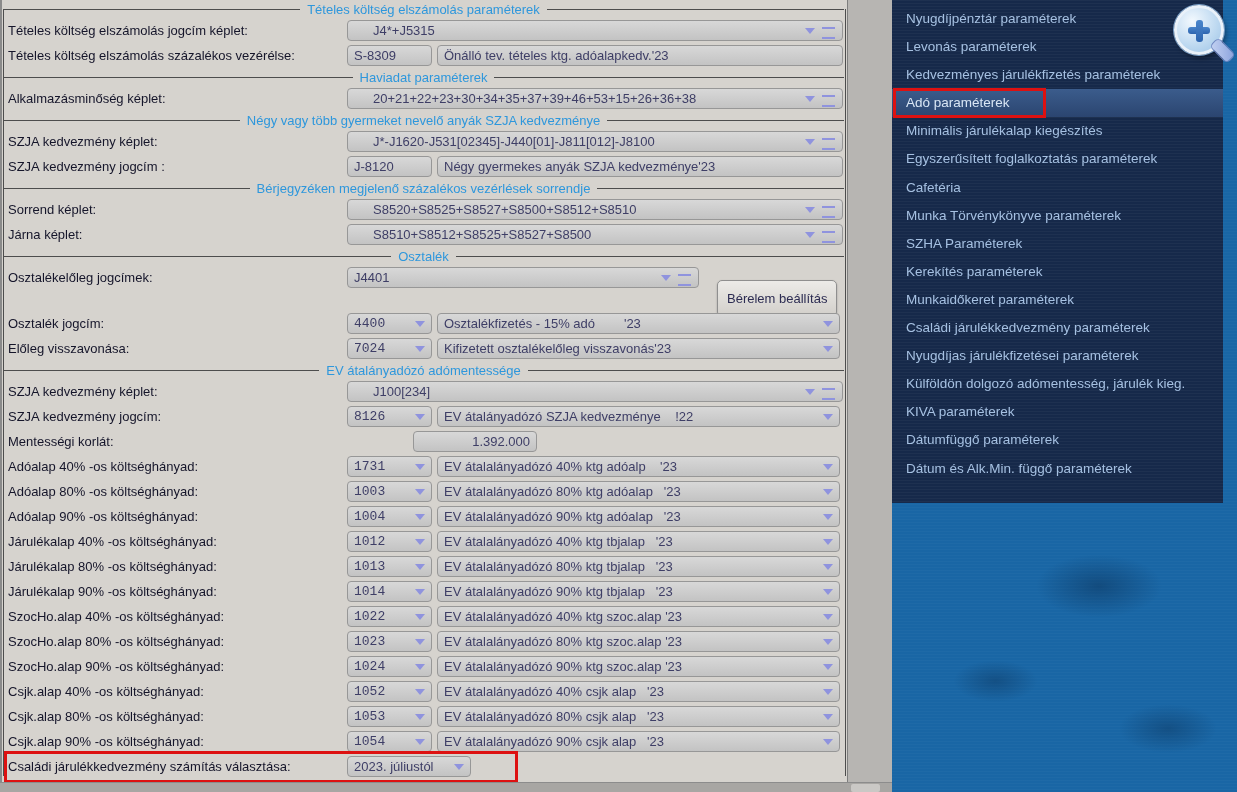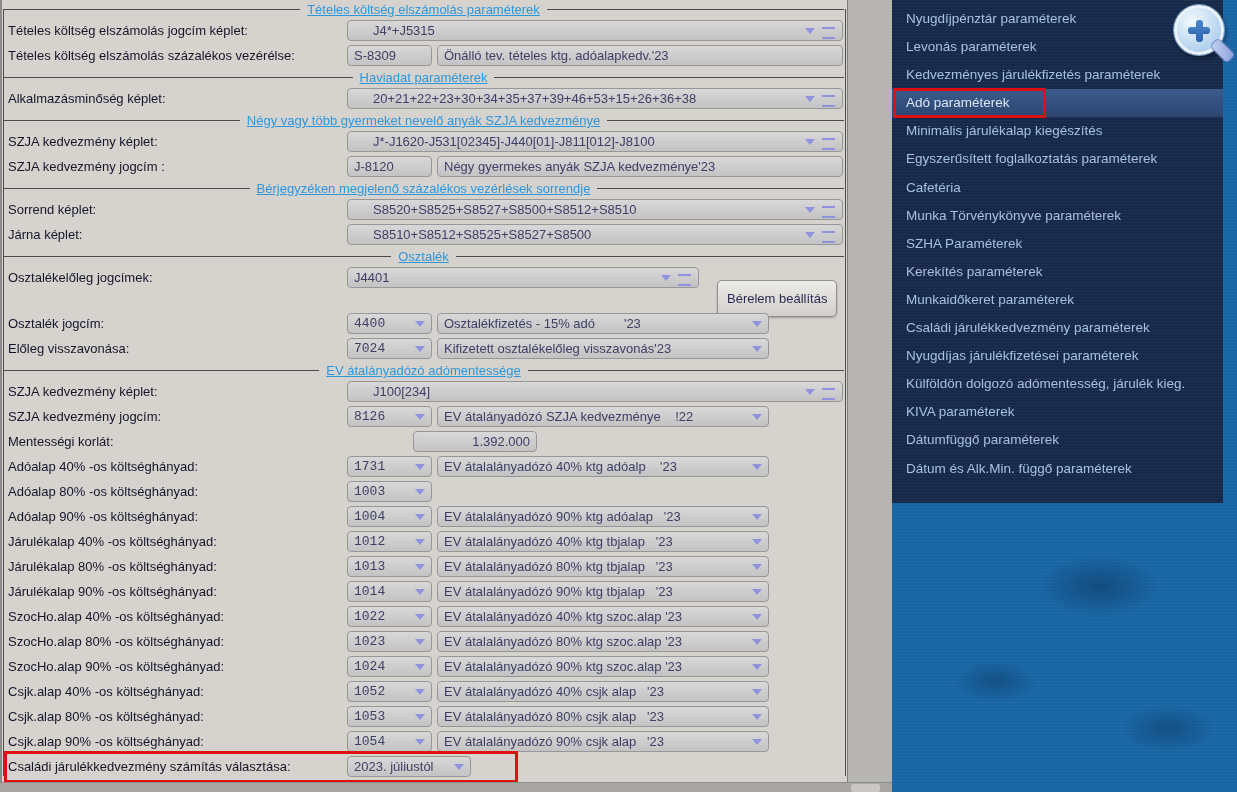--- a/index.html
+++ b/index.html
@@ -6,33 +6,33 @@
   .screen{position:relative;width:1237px;height:792px;overflow:hidden;
     font-family:"Liberation Sans",sans-serif;background:#d6d3ce;}
   
   .form-panel{position:absolute;left:0;top:0;width:847px;height:782px;background:#d6d3ce;
     box-shadow:inset 2px 0 0 #8a8a8a;}
   .vline{position:absolute;top:9px;bottom:6px;width:1px;background:#4d4d4d;}
   .vline.l{left:3px}.vline.r{left:845px}
   .form-content{position:absolute;left:0;top:0;width:847px;}
   .sec-header{display:flex;align-items:center;height:15px;margin:2px 3px;}
   .sec-line{flex:1;height:1px;background:#4d4d4d;}
-  .sec-title{padding:0 7px;color:#2e97dc;font-size:13px;white-space:pre;text-decoration:underline;}
+  .sec-title{padding:0 7px;color:#2e97dc;font-size:13px;white-space:pre;}
   .row{position:relative;height:22px;margin:3px 0;}
   .row .label{position:absolute;left:8px;top:3px;color:#15152a;font-size:13px;white-space:pre;}
   .fields{position:absolute;left:347px;top:0;display:flex;gap:5px;align-items:flex-start;}
   .fld{position:relative;height:21px;box-sizing:border-box;border:1px solid #979797;border-radius:4px;
     background:linear-gradient(180deg,#d8d8d8,#c3c3c3);color:#3e3e66;font-size:13px;
     display:flex;align-items:center;padding:0 6px;white-space:pre;overflow:hidden;}
   .fld .val{white-space:pre;}
   .k-formula{width:496px;padding-right:48px;padding-left:25px;}
   .k-formula_short{width:352px;padding-right:48px;}
   .k-code{width:85px;padding-right:18px;font-family:Liberation Mono, monospace;}
   .k-code_plain{width:85px;}
-  .k-desc{width:332px;padding-right:20px;}
+  .k-desc{width:403px;padding-right:20px;}
   .k-desc_plain{width:406px;}
   .k-number{width:124px;margin-left:66px;justify-content:flex-end;}
   .k-select_small{width:124px;padding-right:20px;}
   .arr{position:absolute;right:6px;top:7px;width:0;height:0;
     border-left:5px solid transparent;border-right:5px solid transparent;border-top:6px solid #8f93de;}
   .k-formula .arr,.k-formula_short .arr{right:27px;}
   .grip{position:absolute;right:7px;top:6px;width:13px;height:8px;
     border-top:2px solid #8f93de;border-bottom:2px solid #8f93de;}
   .ui-button{margin:13px 0 0 13px;height:37px;padding:0 9px;font-family:inherit;font-size:13px;color:#2c2c52;
     background:linear-gradient(180deg,#ecebe8,#d2cfca);border:1px solid #8f8f8f;border-radius:5px;
@@ -195,20 +195,21 @@
           <span class="label">Adóalap 40% -os költséghányad:</span>
           <div class="fields">
             <div class="fld k-code"><span class="val">1731</span><span class="arr"></span></div>
             <div class="fld k-desc"><span class="val">EV átalalányadózó 40% ktg adóalp    '23</span><span class="arr"></span></div>
           </div>
         </div>
         <div class="row">
           <span class="label">Adóalap 80% -os költséghányad:</span>
           <div class="fields">
             <div class="fld k-code"><span class="val">1003</span><span class="arr"></span></div>
+            <div class="fld k-desc"><span class="val">EV átalalányadózó 80% ktg adóalap   '23</span><span class="arr"></span></div>
           </div>
         </div>
         <div class="row">
           <span class="label">Adóalap 90% -os költséghányad:</span>
           <div class="fields">
             <div class="fld k-code"><span class="val">1004</span><span class="arr"></span></div>
             <div class="fld k-desc"><span class="val">EV átalalányadózó 90% ktg adóalap   '23</span><span class="arr"></span></div>
           </div>
         </div>
         <div class="row">

